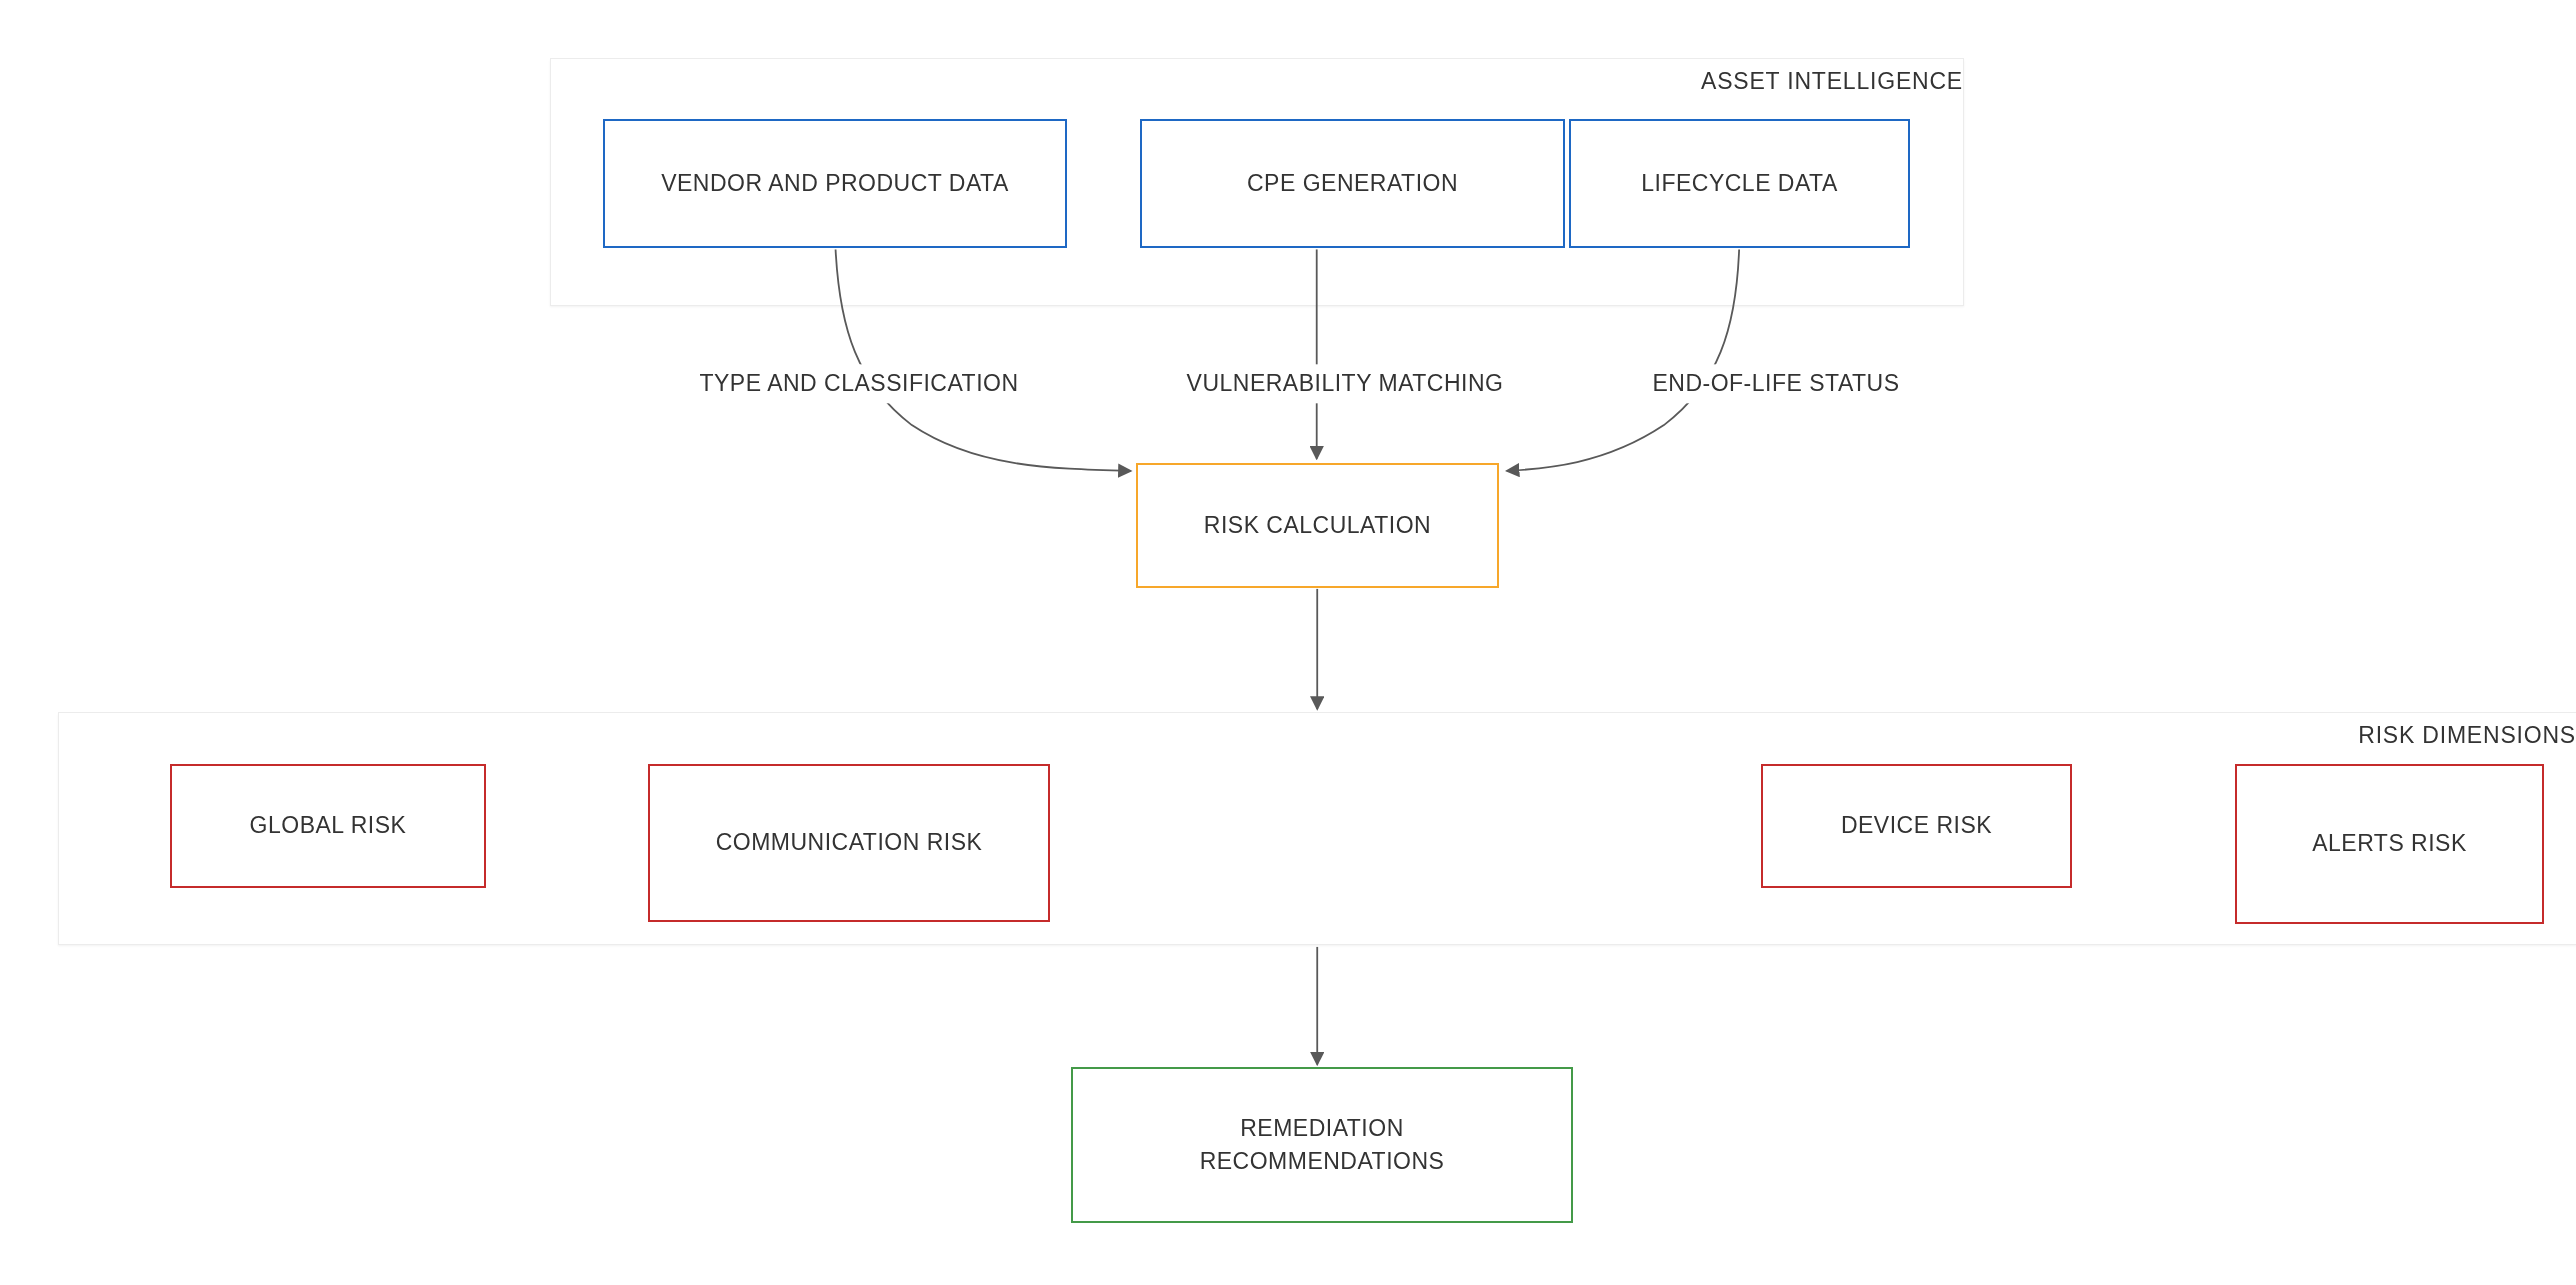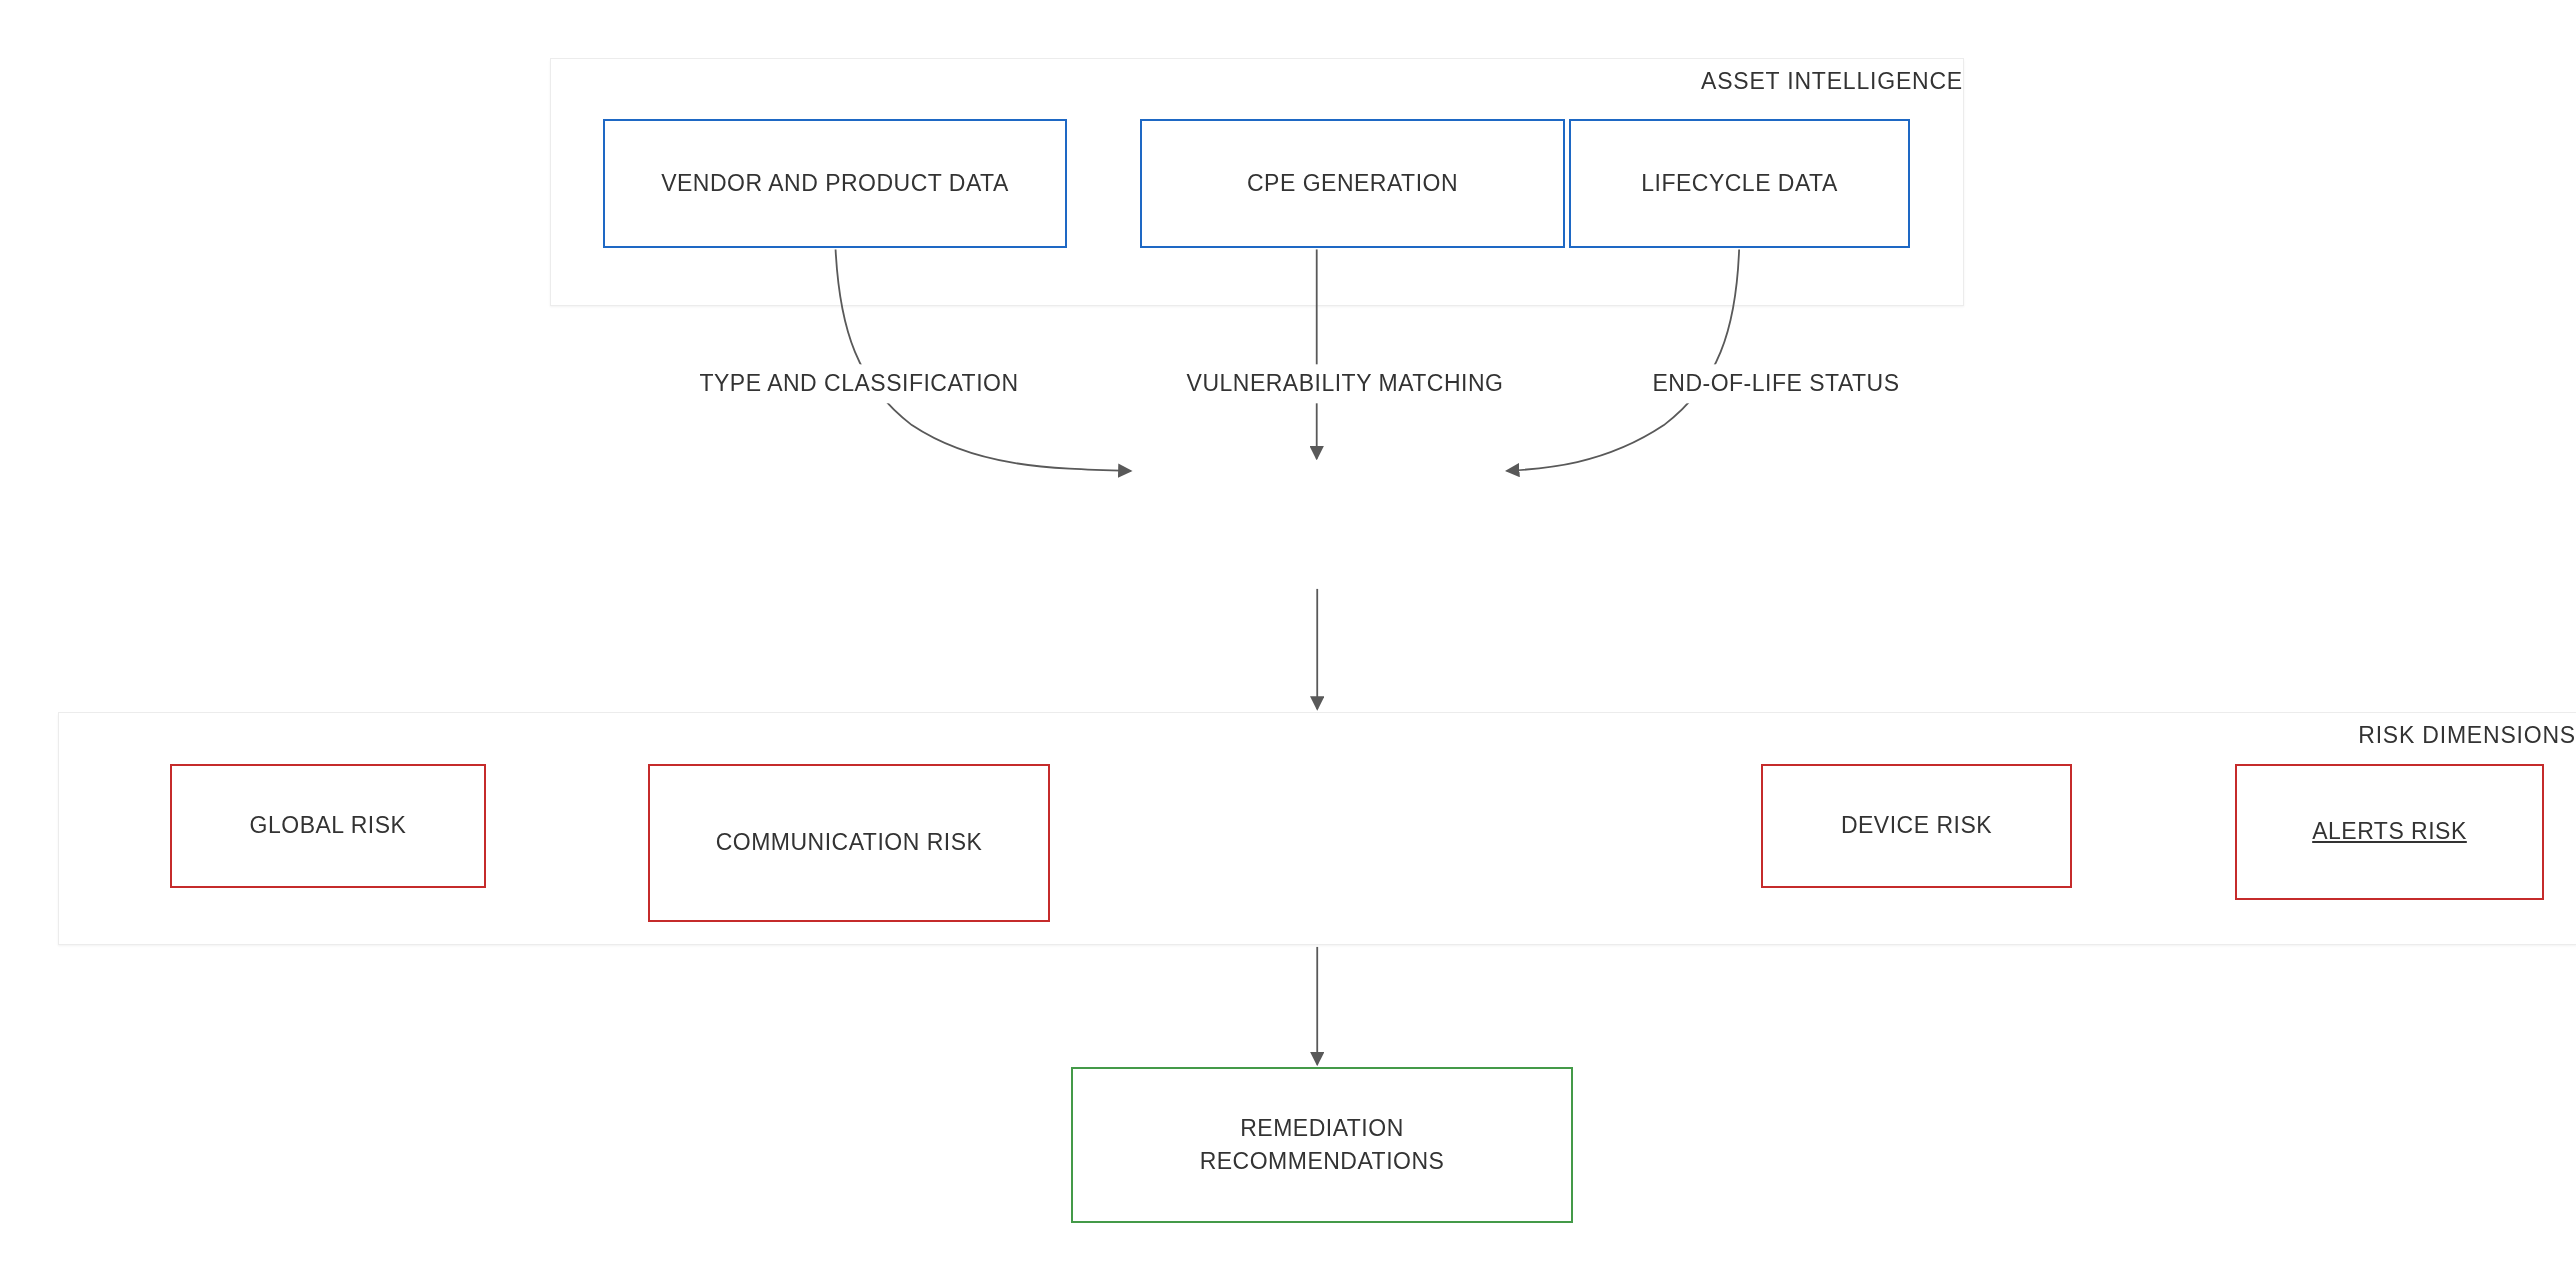--- a/index.html
+++ b/index.html
@@ -80,21 +80,21 @@
   .node.green{border:2.1px solid var(--green);}
 
   #box-vendor{left:603px;top:119px;width:464px;height:129px;}
   #box-cpe{left:1140px;top:119px;width:425px;height:129px;}
   #box-lifecycle{left:1569px;top:119px;width:341px;height:129px;}
   #box-risk-calc{left:1136px;top:463px;width:363px;height:125px;}
   #box-global{left:142px;top:764px;width:316px;height:124px;}
   #box-communication{left:620px;top:764px;width:402px;height:158px;}
   #box-vulnerabilities{left:1185px;top:764px;width:386px;height:124px;}
   #box-device{left:1733px;top:764px;width:311px;height:124px;}
-  #box-alerts{left:2207px;top:764px;width:309px;height:136px;text-decoration:underline;}
+  #box-alerts{left:2207px;top:764px;width:309px;height:160px;}
   #box-remediation{left:1071px;top:1067px;width:502px;height:156px;}
 
   
   .flow-label{
     position:absolute;
     transform:translate(-50%,-50%);
     background:var(--bg);
     padding:6.2px 11.3px;
     font-size:23px;
     letter-spacing:0.5px;
@@ -139,20 +139,23 @@
     <span>CPE GENERATION</span>
   </div>
   <div class="node blue" id="box-lifecycle">
     <span>LIFECYCLE DATA</span>
   </div>
 
   <div class="flow-label" id="label-type">TYPE AND CLASSIFICATION</div>
   <div class="flow-label" id="label-vuln">VULNERABILITY MATCHING</div>
   <div class="flow-label" id="label-eol">END-OF-LIFE STATUS</div>
 
+  <div class="node orange" id="box-risk-calc">
+    <span>RISK CALCULATION</span>
+  </div>
 
   <div class="node red" id="box-global">
     <span>GLOBAL RISK</span>
   </div>
   <div class="node red" id="box-communication">
     <span>COMMUNICATION RISK</span>
   </div>
   <div class="node red" id="box-device">
     <span>DEVICE RISK</span>
   </div>

